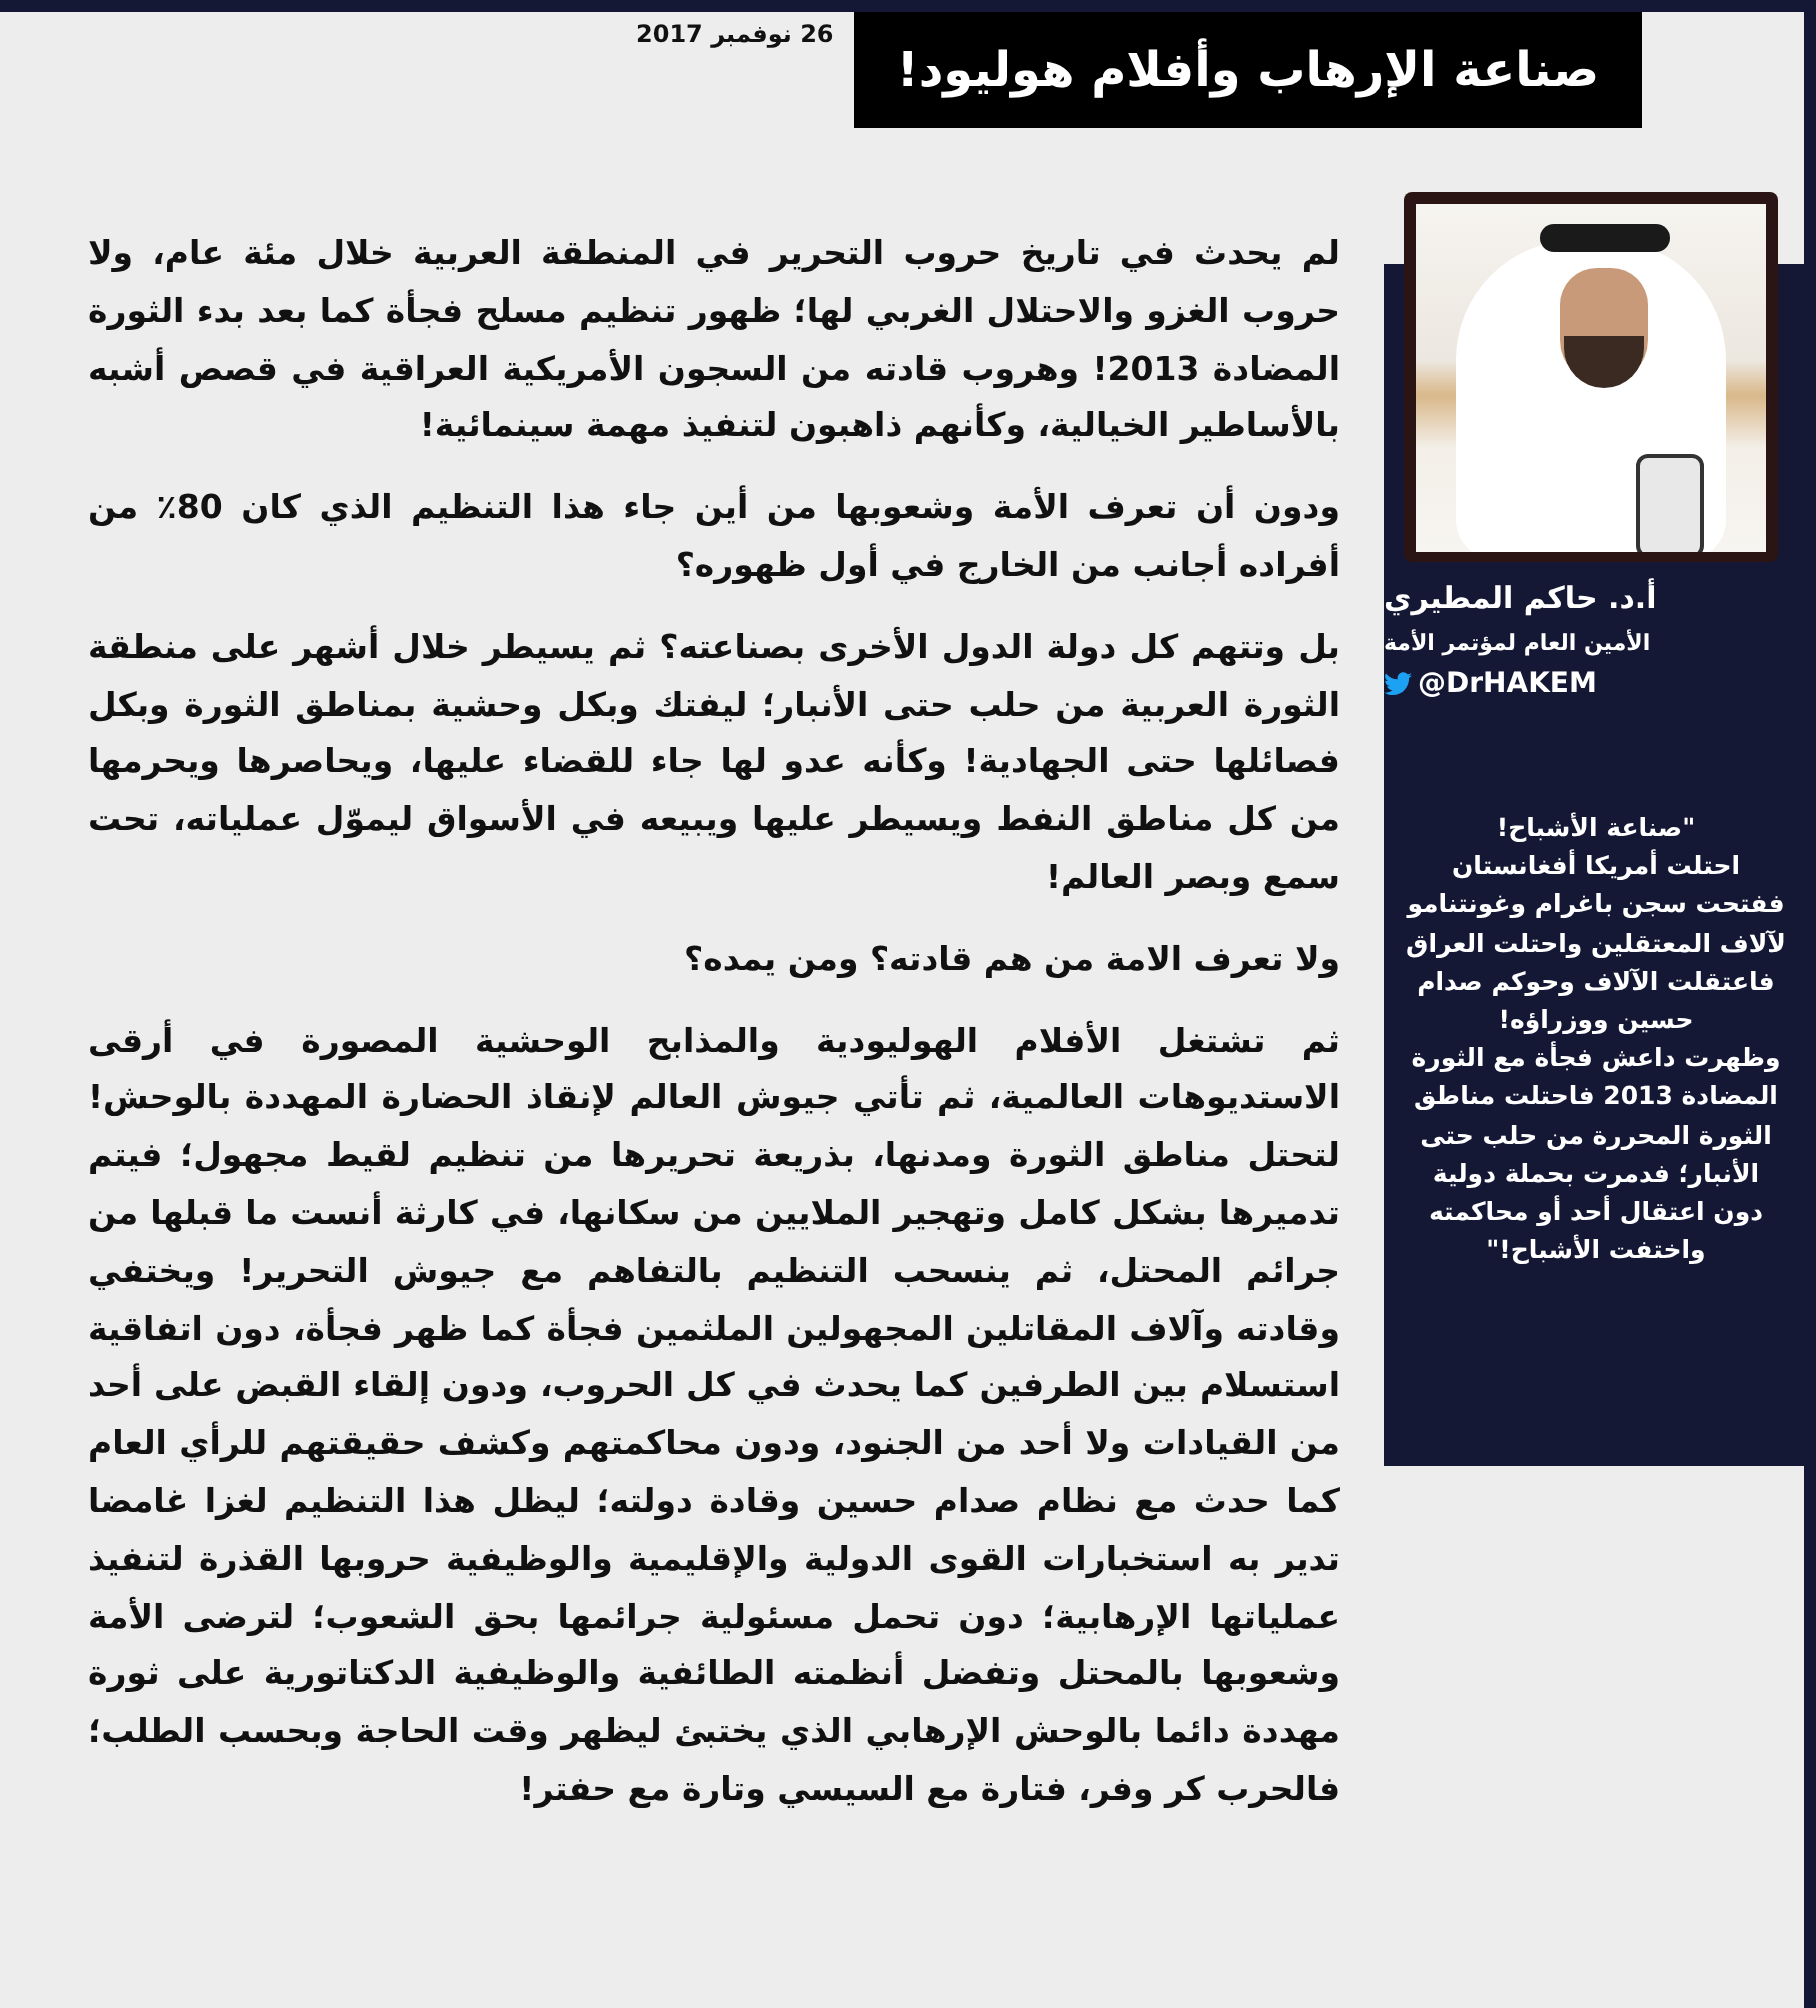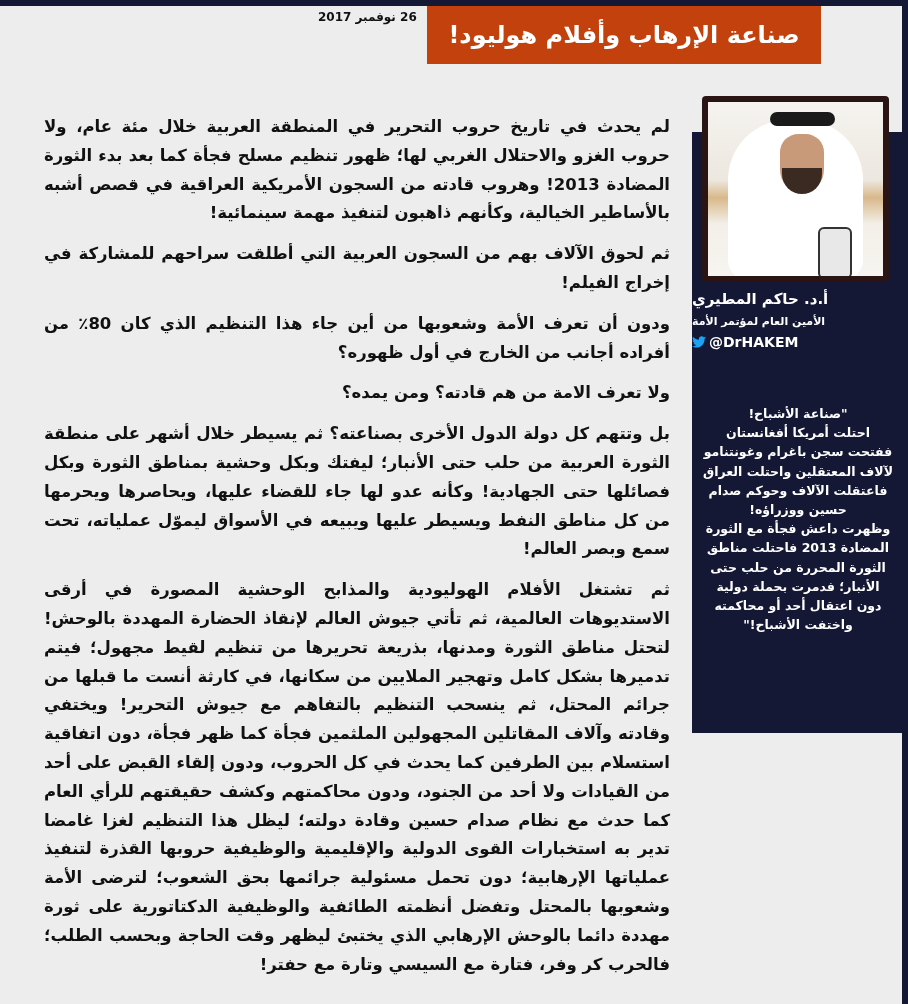--- a/index.html
+++ b/index.html
@@ -5,21 +5,21 @@
   html, body { margin: 0; padding: 0; }
   body {
     width: 908px; height: 1004px; overflow: hidden;
     background: #ededed; position: relative;
     font-family: "DejaVu Sans", sans-serif;
   }
   .top-strip { position: absolute; left: 0; top: 0; width: 908px; height: 6px; background: #141834; }
   .right-strip { position: absolute; right: 0; top: 0; width: 6px; height: 1004px; background: #141834; }
   .title-block {
     position: absolute; left: 427px; top: 6px; width: 394px; height: 58px;
-    background: #c2410c; color: #ffffff;
+    background: #000000; color: #ffffff;
     display: flex; align-items: center; justify-content: center;
     font-size: 24px; font-weight: bold; direction: rtl;
   }
   .date {
     position: absolute; left: 318px; top: 10px; width: 100px;
     font-size: 12px; font-weight: bold; color: #111; direction: rtl; text-align: left;
   }
   .sidebar-panel {
     position: absolute; left: 692px; top: 132px; width: 210px; height: 601px;
     background: #141834;
@@ -122,20 +122,19 @@
 حسين ووزراؤه!
 وظهرت داعش فجأة مع الثورة
 المضادة 2013 فاحتلت مناطق
 الثورة المحررة من حلب حتى
 الأنبار؛ فدمرت بحملة دولية
 دون اعتقال أحد أو محاكمته
 واختفت الأشباح!"</div>
 
 <div class="article">
   <p>لم يحدث في تاريخ حروب التحرير في المنطقة العربية خلال مئة عام، ولا حروب الغزو والاحتلال الغربي لها؛ ظهور تنظيم مسلح فجأة كما بعد بدء الثورة المضادة 2013! وهروب قادته من السجون الأمريكية العراقية في قصص أشبه بالأساطير الخيالية، وكأنهم ذاهبون لتنفيذ مهمة سينمائية!</p>
-  <p>ثم لحوق الآلاف بهم من السجون العربية التي أطلقت سراحهم للمشاركة في إخراج الفيلم!</p>
   <p>ودون أن تعرف الأمة وشعوبها من أين جاء هذا التنظيم الذي كان 80٪ من أفراده أجانب من الخارج في أول ظهوره؟</p>
+  <p> بل وتتهم كل دولة الدول الأخرى بصناعته؟ ثم يسيطر خلال أشهر على منطقة الثورة العربية من حلب حتى الأنبار؛ ليفتك وبكل وحشية بمناطق الثورة وبكل فصائلها حتى الجهادية! وكأنه عدو لها جاء للقضاء عليها، ويحاصرها ويحرمها من كل مناطق النفط ويسيطر عليها ويبيعه في الأسواق ليموّل عملياته، تحت سمع وبصر العالم!</p>
   <p>ولا تعرف الامة من هم قادته؟ ومن يمده؟</p>
-  <p> بل وتتهم كل دولة الدول الأخرى بصناعته؟ ثم يسيطر خلال أشهر على منطقة الثورة العربية من حلب حتى الأنبار؛ ليفتك وبكل وحشية بمناطق الثورة وبكل فصائلها حتى الجهادية! وكأنه عدو لها جاء للقضاء عليها، ويحاصرها ويحرمها من كل مناطق النفط ويسيطر عليها ويبيعه في الأسواق ليموّل عملياته، تحت سمع وبصر العالم!</p>
   <p> ثم تشتغل الأفلام الهوليودية والمذابح الوحشية المصورة في أرقى الاستديوهات العالمية، ثم تأتي جيوش العالم لإنقاذ الحضارة المهددة بالوحش! لتحتل مناطق الثورة ومدنها، بذريعة تحريرها من تنظيم لقيط مجهول؛ فيتم تدميرها بشكل كامل وتهجير الملايين من سكانها، في كارثة أنست ما قبلها من جرائم المحتل، ثم ينسحب التنظيم بالتفاهم مع جيوش التحرير! ويختفي وقادته وآلاف المقاتلين المجهولين الملثمين فجأة كما ظهر فجأة، دون اتفاقية استسلام بين الطرفين كما يحدث في كل الحروب، ودون إلقاء القبض على أحد من القيادات ولا أحد من الجنود، ودون محاكمتهم وكشف حقيقتهم للرأي العام كما حدث مع نظام صدام حسين وقادة دولته؛ ليظل هذا التنظيم لغزا غامضا تدير به استخبارات القوى الدولية والإقليمية والوظيفية حروبها القذرة لتنفيذ عملياتها الإرهابية؛ دون تحمل مسئولية جرائمها بحق الشعوب؛ لترضى الأمة وشعوبها بالمحتل وتفضل أنظمته الطائفية والوظيفية الدكتاتورية على ثورة مهددة دائما بالوحش الإرهابي الذي يختبئ ليظهر وقت الحاجة وبحسب الطلب؛ فالحرب كر وفر، فتارة مع السيسي وتارة مع حفتر!</p>
 </div>
 
 <div class="website">www.dr-hakem.com</div>
 
 </body></html>

